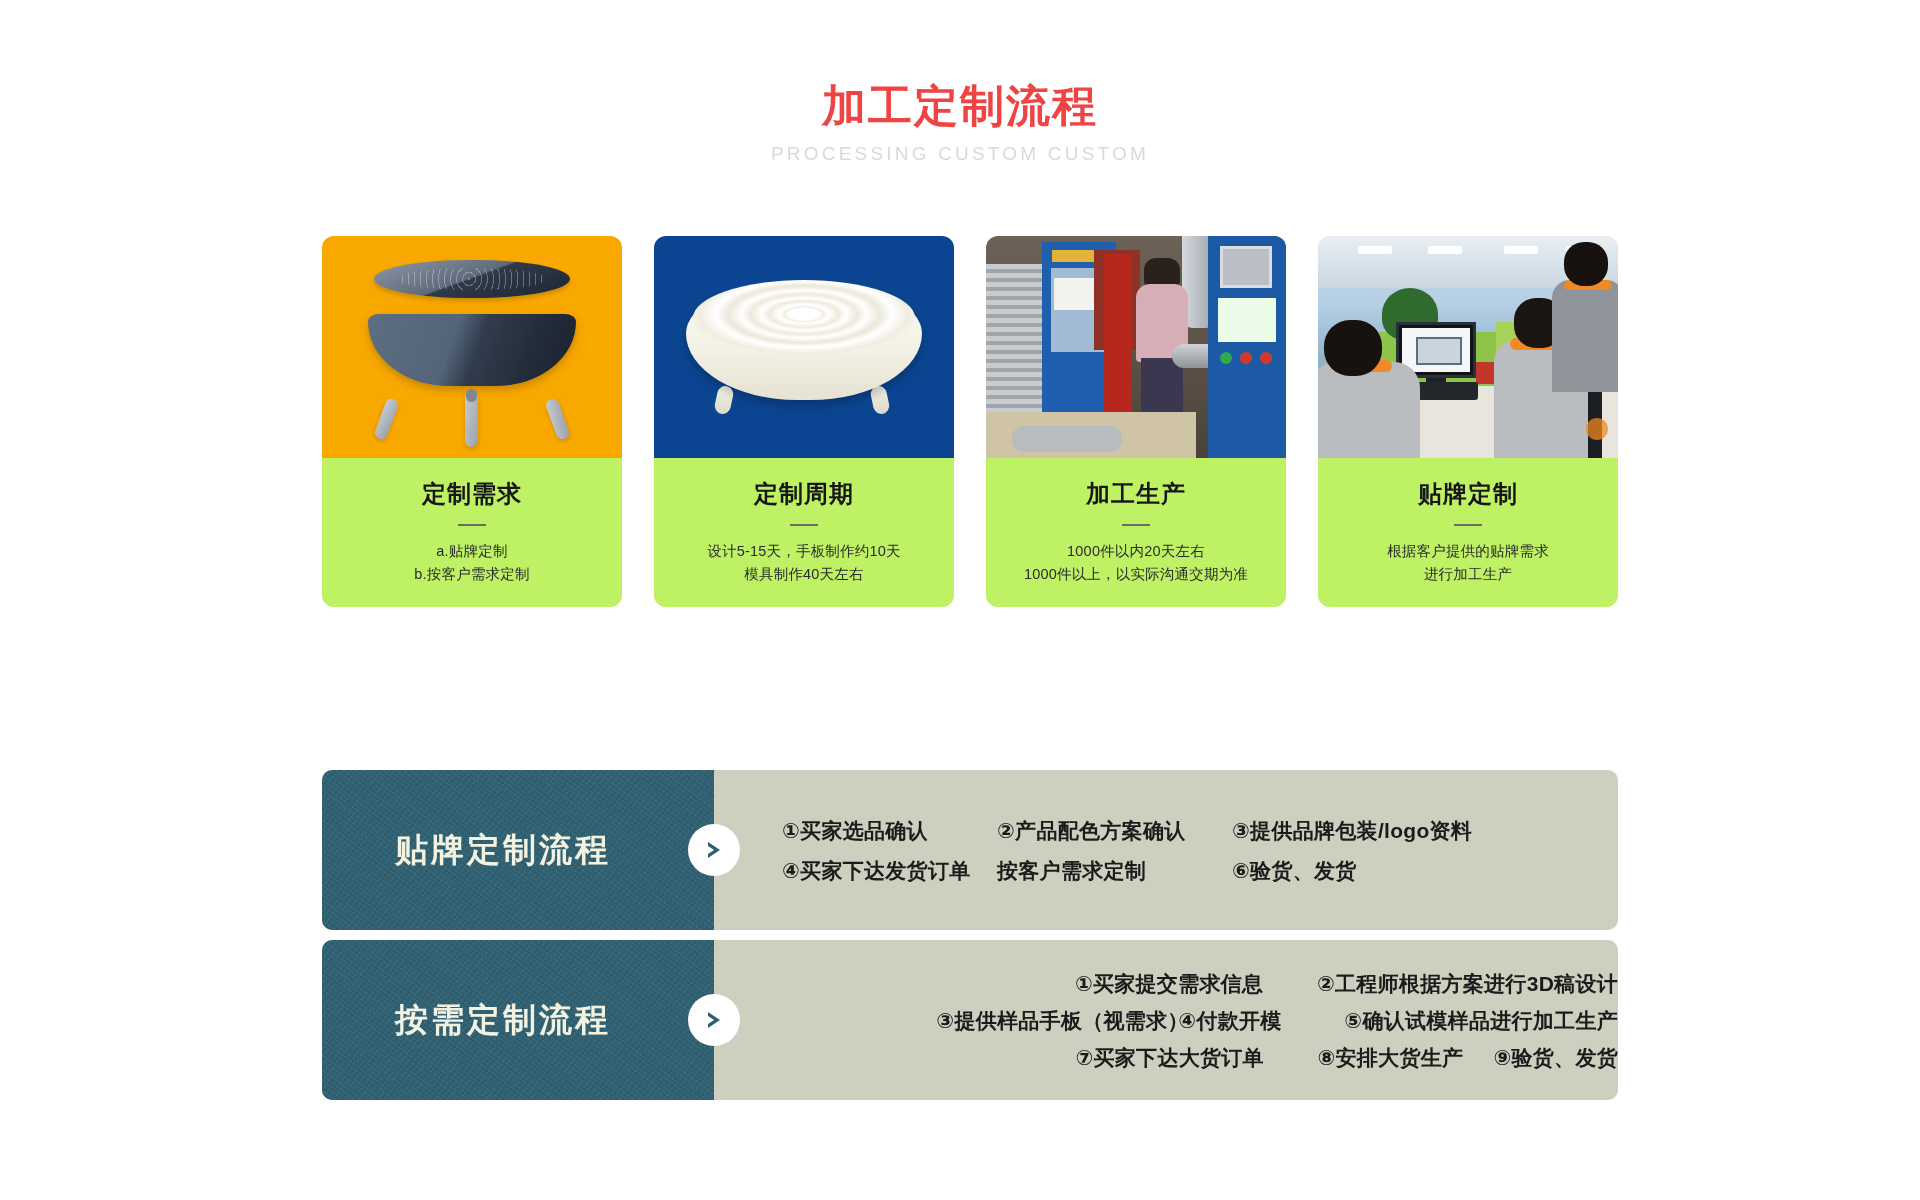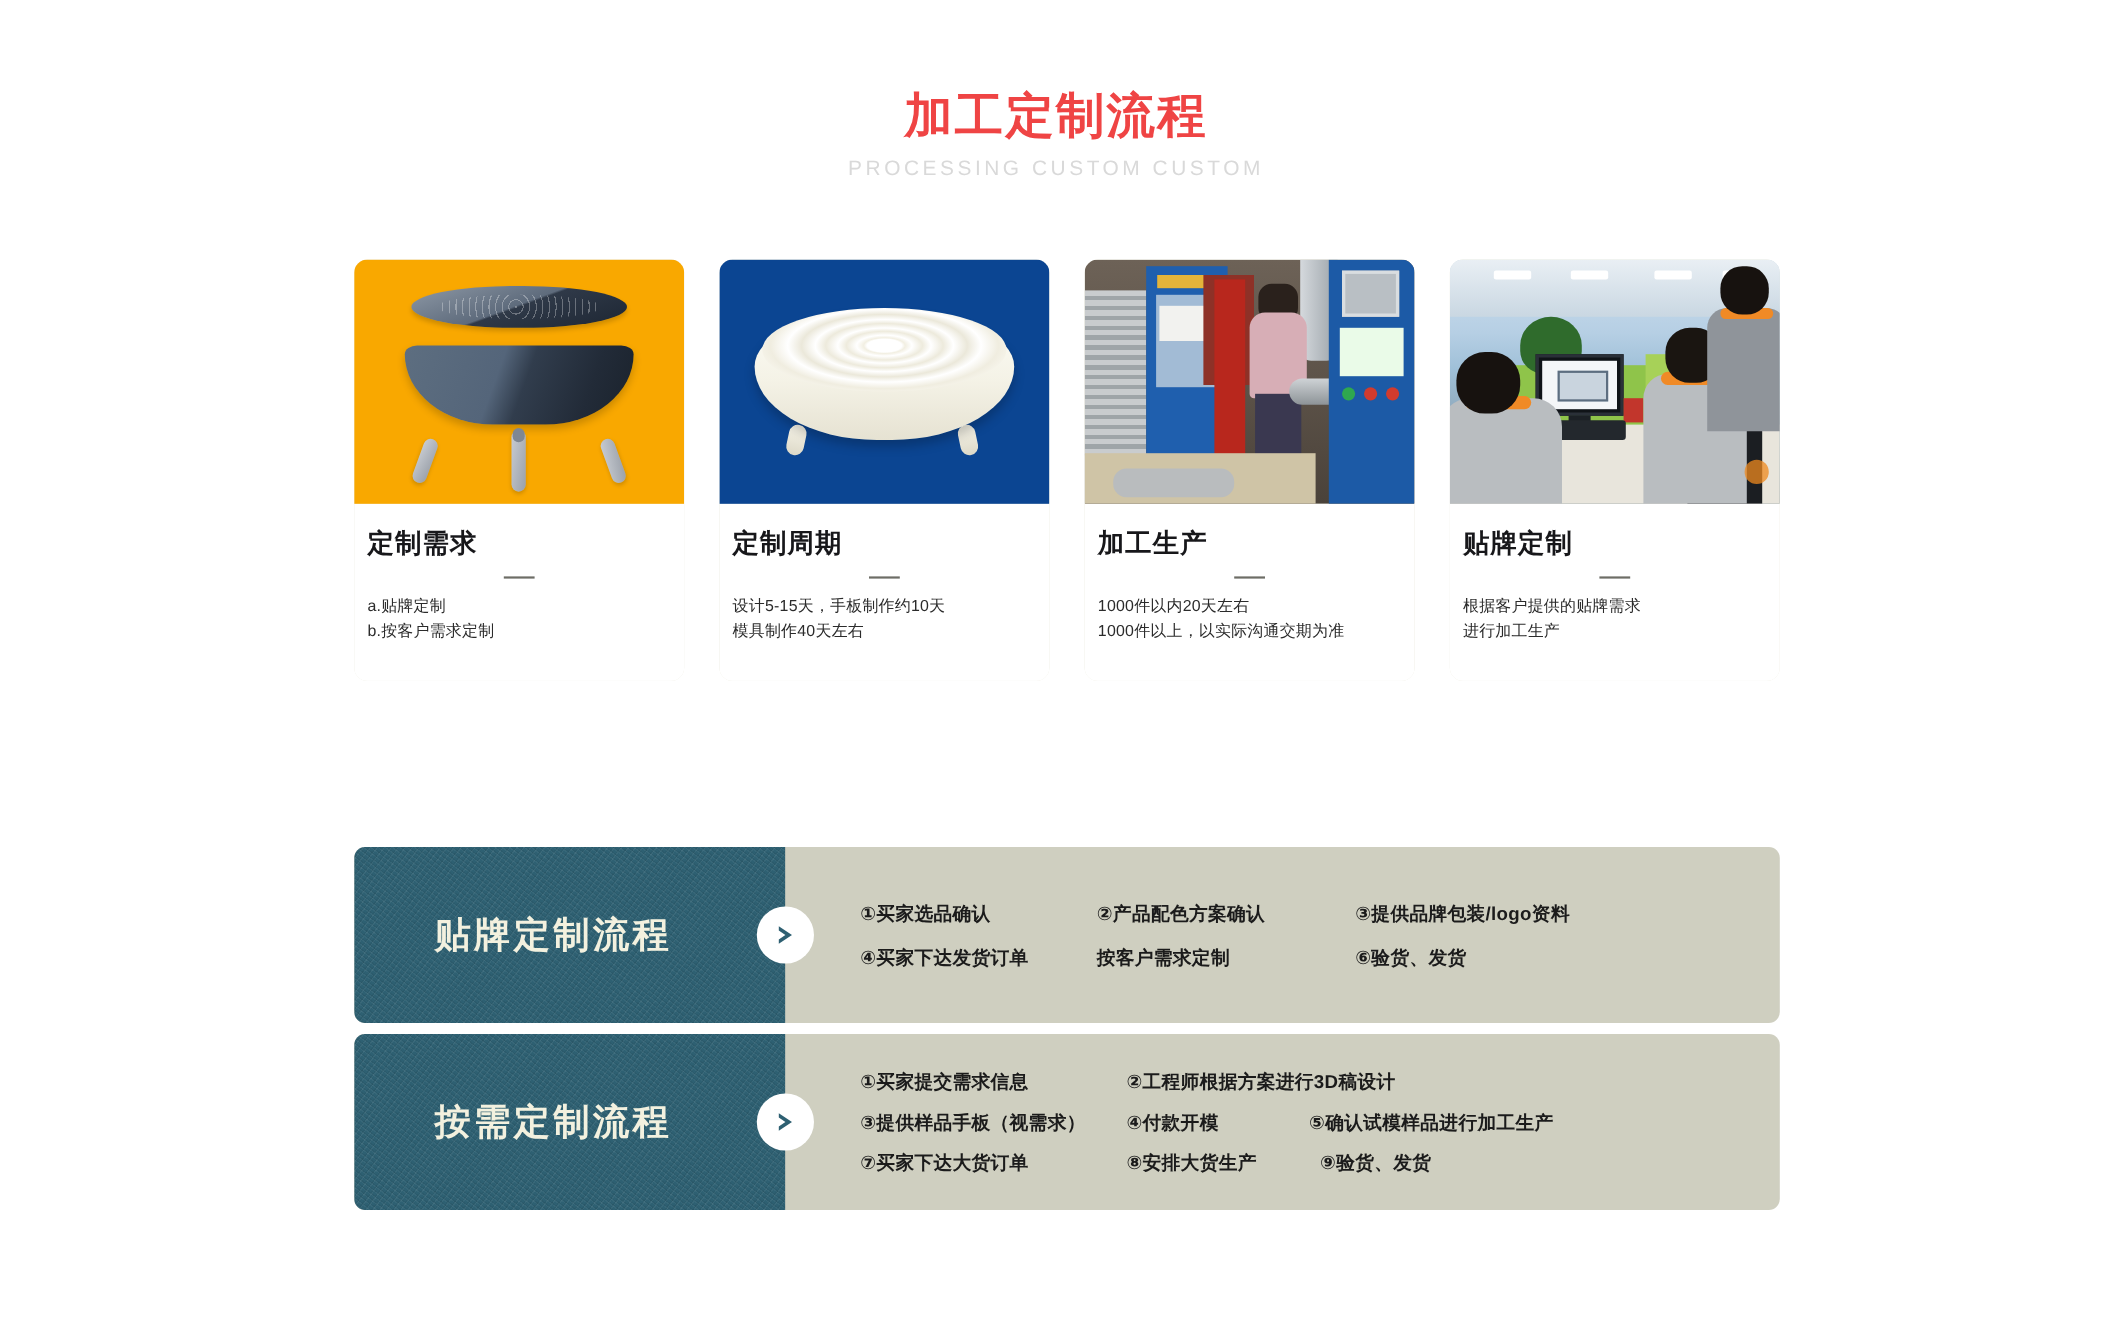--- a/index.html
+++ b/index.html
@@ -57,23 +57,23 @@
     display: flex;
     flex-direction: column;
   }
   .card-media {
     height: 222px;
     position: relative;
     overflow: hidden;
   }
   .card-body {
     flex: 1;
-    padding: 20px 12px 32px;
-    text-align: left;
-    background: #ffffff;
+    padding: 20px 12px 20px;
+    text-align: center;
+    background: #bef264;
   }
   .card-title {
     font-size: 24px;
     font-weight: bold;
     color: #17171a;
     letter-spacing: 1px;
   }
   .card-rule {
     width: 28px;
     height: 2px;
@@ -242,29 +242,29 @@
   .flow-items {
     flex: 1;
     padding: 0 0 0 68px;
     display: flex;
     flex-direction: column;
     justify-content: center;
   }
   .flow-row {
     display: flex;
     align-items: center;
-    font-size: 17px;
+    font-size: 21px;
     font-weight: bold;
     color: #1b1b1b;
     line-height: 1.0;
     letter-spacing: .3px;
     white-space: nowrap;
   }
   .flow.first .flow-row { height: 40px; }
-  .flow.second .flow-row { height: 37px; }
+  .flow.second .flow-row { height: 37px; justify-content: flex-end; }
   .flow-item { }
   .flow.first .flow-row .flow-item:nth-child(1) { width: 215px; }
   .flow.first .flow-row .flow-item:nth-child(2) { width: 235px; }
   .flow.second .r1 .flow-item:nth-child(1) { width: 242px; }
   .flow.second .r2 .flow-item:nth-child(1) { width: 242px; }
   .flow.second .r2 .flow-item:nth-child(2) { width: 166px; }
   .flow.second .r3 .flow-item:nth-child(1) { width: 242px; }
   .flow.second .r3 .flow-item:nth-child(2) { width: 176px; }
 </style>
 </head>

